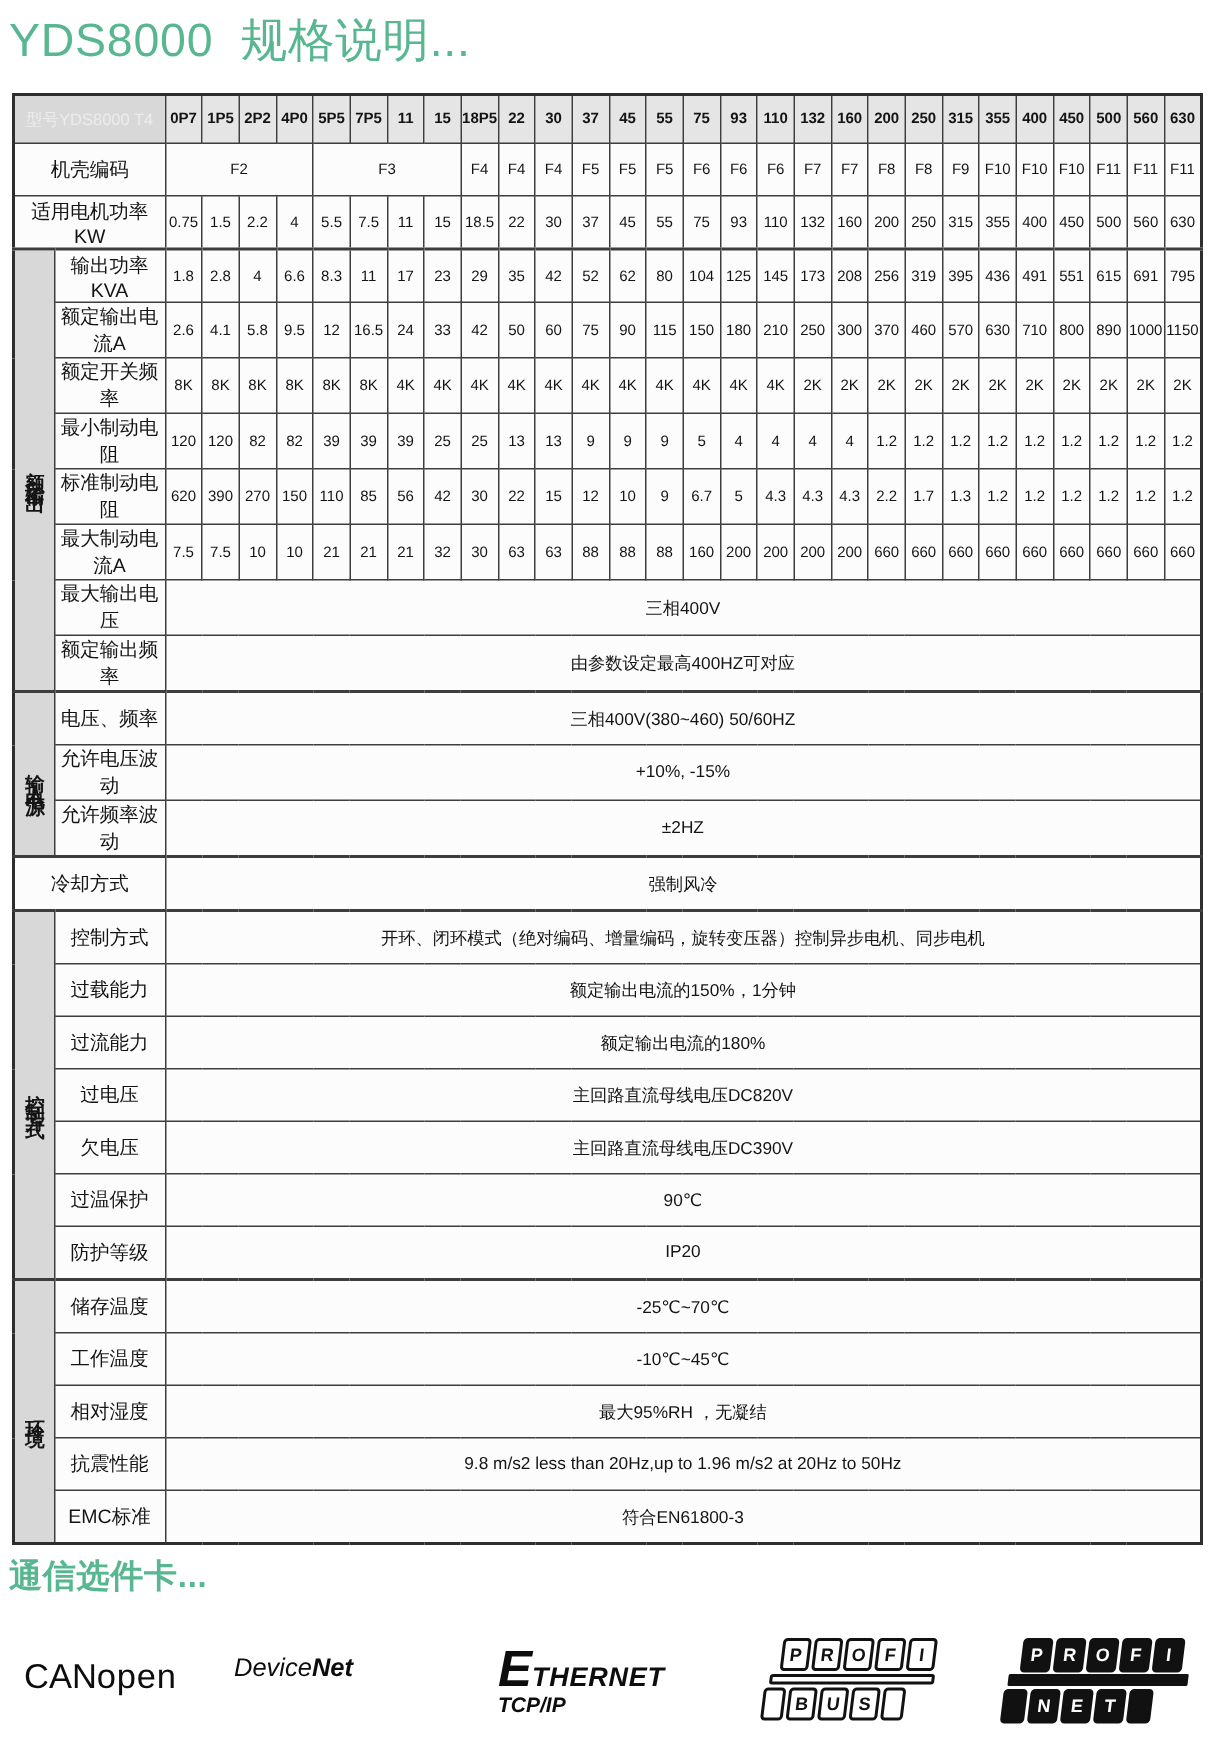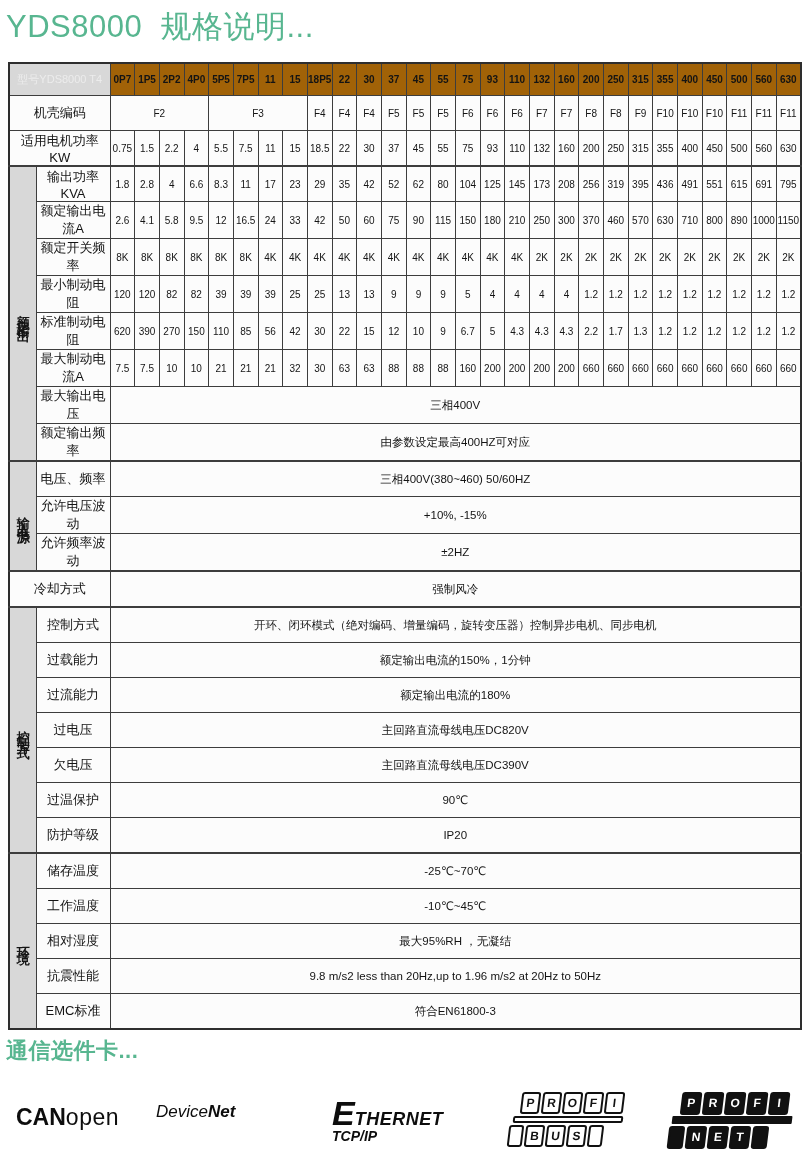--- a/index.html
+++ b/index.html
@@ -18,32 +18,32 @@
   
   .tbl-wrap{position:absolute;left:8px;top:62px;}
   table{border-collapse:collapse;table-layout:fixed;width:794px;border:2px solid #2e2e2e;}
   td{
     border:1px solid #3d3d3d;text-align:center;vertical-align:middle;
     padding:0;height:34px;background:#fcfcfc;color:#141414;overflow:hidden;
   }
   tr.hdr td{height:31px;}
   tr.thick td{border-top-width:2px;}
   td.corner{background:#d8d8d8;color:#ececec;font-size:11px;}
-  td.mh{background:#a16207;font-size:10px;font-weight:600;}
+  td.mh{background:#e5e5e5;font-size:10px;font-weight:600;}
   td.label{font-size:13px;}
   td.d{font-size:10px;}
   td.val{font-size:11.5px;}
   td.vstrip{
     background:#d8d8d8;font-size:13px;font-weight:bold;
     writing-mode:vertical-lr;text-orientation:upright;letter-spacing:5px;padding:6px 0;
   }
   
   .logo{position:absolute;color:#0d0d0d;}
   .logo-can{left:16px;top:1104px;font-size:23px;}
-  .can-b{font-weight:700;}
+  .can-b{font-weight:400;}
   .can-r{font-weight:400;letter-spacing:0.5px;}
   .logo-dn{left:156px;top:1102px;font-size:17px;font-style:italic;}
   .dn-i{font-weight:500;}
   .dn-b{font-weight:800;}
   .logo-eth{left:332px;top:1094px;font-style:italic;font-weight:bold;width:132px;}
   .eth-line1{white-space:nowrap;}
   .eth-initial{font-size:34px;}
   .eth-rest{font-size:18px;letter-spacing:0.5px;}
   .eth-sub{text-align:left;font-size:14px;margin-top:-5px;padding-right:2px;}
   .logo-pbus{left:518px;top:1092px;transform:skewX(-7deg);}

